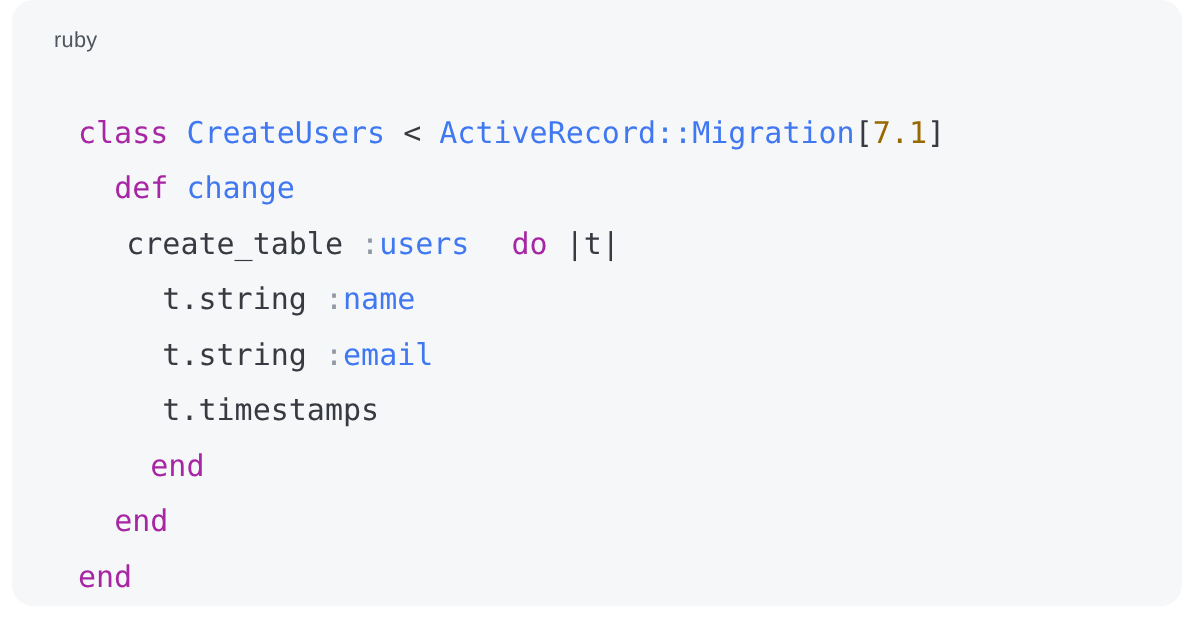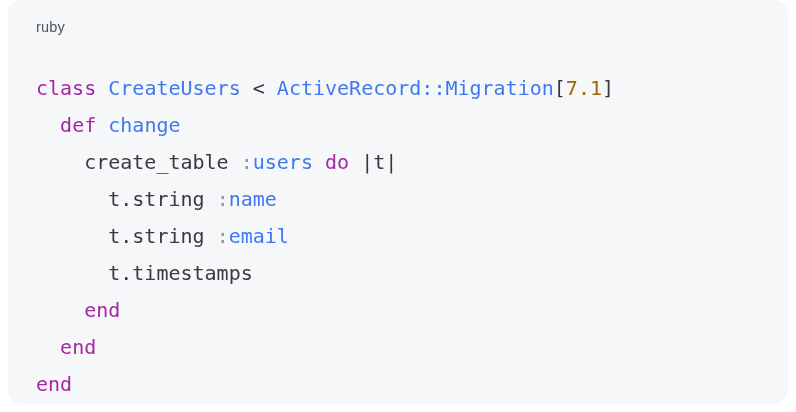--- a/index.html
+++ b/index.html
@@ -40,21 +40,21 @@
     letter-spacing: 0.2px;
   }
   .code-area {
     font-family: "DejaVu Sans Mono", "Liberation Mono", monospace;
     font-size: 20px;
     line-height: 37px;
     white-space: pre;
     color: var(--plain);
   }
   .code-line { height: 37px; }
-  .tok-kw  { color: var(--kw); }
+  .tok-kw  { color: var(--kw); margin-left: 16px; }
   .tok-id  { color: var(--id); }
   .tok-num { color: var(--num); }
   .tok-sym { color: var(--sym); }
   .tok-pln { color: var(--plain); }
 </style>
 </head>
 <body>
 
 <div class="code-card">
   <div class="lang-label">ruby</div>

